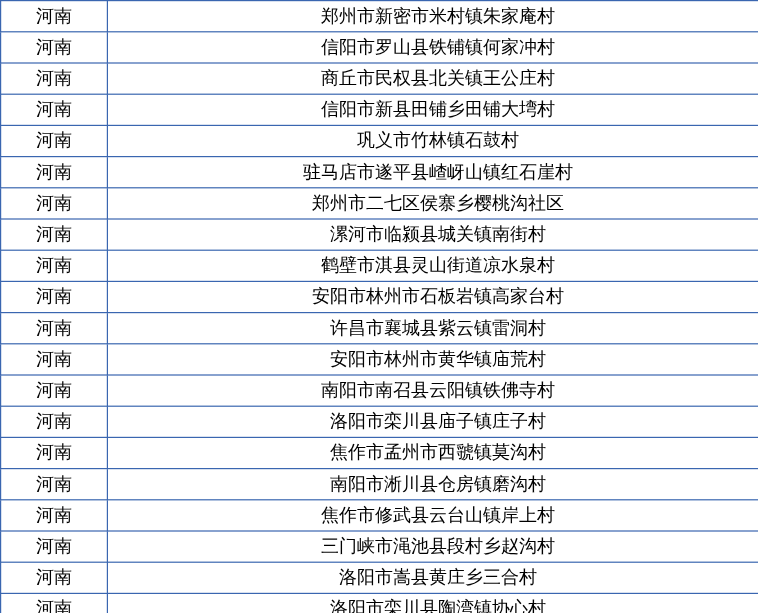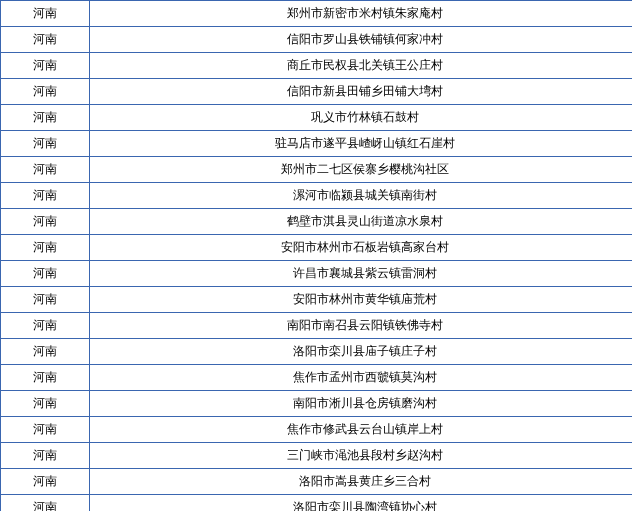--- a/index.html
+++ b/index.html
@@ -21,21 +21,21 @@
   }
   table.grid {
     border-collapse: collapse;
     width: 632px;
     table-layout: fixed;
   }
   table.grid td {
     border: 1px solid #3a66b0;
     height: 25px;
     padding: 0 2px;
-    font-size: 12px;
+    font-size: 15px;
     color: #000000;
     white-space: nowrap;
     overflow: hidden;
   }
   td.col-province {
     width: 84px;
     text-align: center;
   }
   td.col-village {
     width: 546px;

